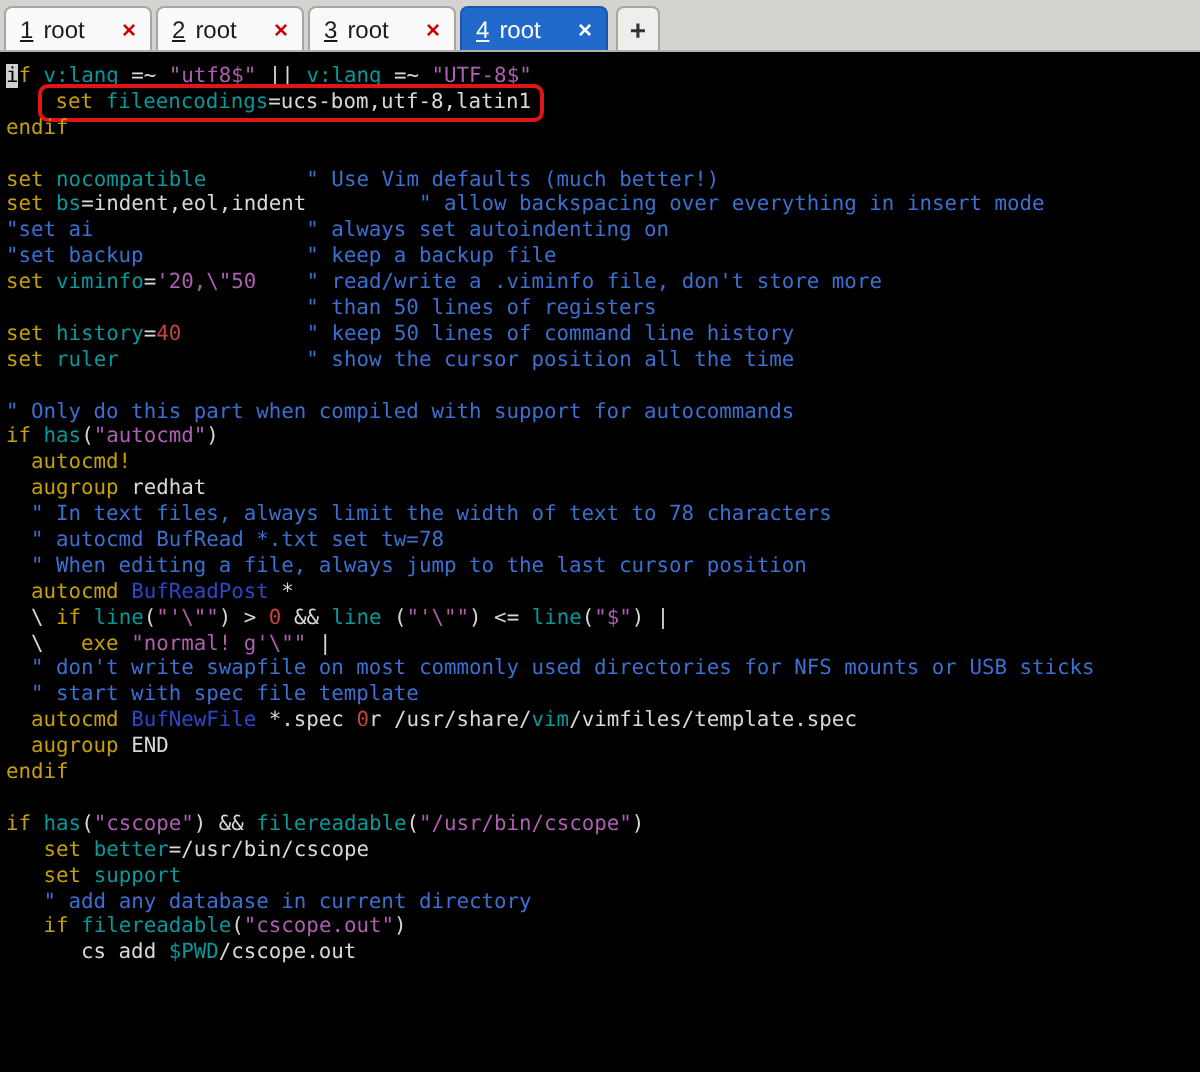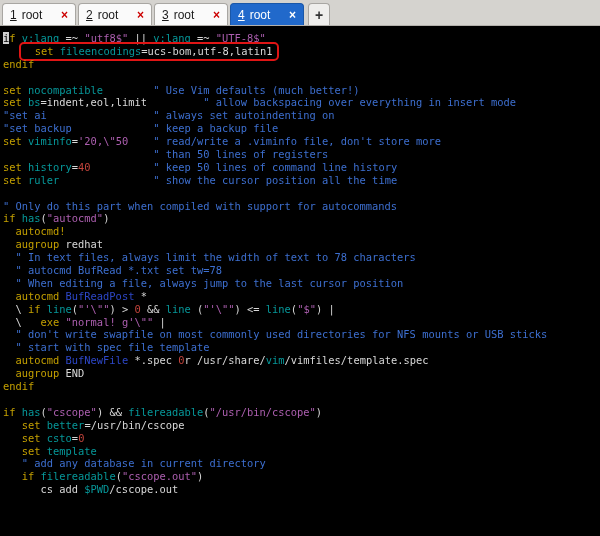--- a/index.html
+++ b/index.html
@@ -48,21 +48,21 @@
   .c-id  { color:var(--identifier); }
   .c-str { color:var(--string); }
   .c-com { color:var(--comment); }
   .c-num { color:var(--number); }
   .c-ev  { color:var(--auto-event); }
   .c-cur { background:var(--cursor-bg); color:var(--cursor-fg); }
 
   .ann-box {
     border:2px solid var(--annotation-red);
     border-radius:5px;
-    padding:1px 4px 2px 14px;
+    padding:1px 4px 2px 7px;
     margin:0 -4px 0 -3px;
   }
 </style>
 </head>
 <body>
 
 <div class="window">
   <div class="tabbar">
 
     <div class="tab">
@@ -87,21 +87,21 @@
       </div>
       <div class="newtab">+</div>
   </div>
   <div class="screen">
 
   <div class="row"><span class="c-cur">i</span><span class="c-kw">f</span><span class="c-t"> </span><span class="c-id">v:lang</span><span class="c-t"> =~ </span><span class="c-str">"utf8$"</span><span class="c-t"> || </span><span class="c-id">v:lang</span><span class="c-t"> =~ </span><span class="c-str">"UTF-8$"</span></div>
       <div class="row"><span class="c-t">   </span><span class="ann-box"><span class="c-kw">set</span><span class="c-t"> </span><span class="c-id">fileencodings</span><span class="c-t">=ucs-bom,utf-8,latin1</span></span></div>
       <div class="row"><span class="c-kw">endif</span></div>
       <div class="row">&nbsp;</div>
       <div class="row"><span class="c-kw">set</span><span class="c-t"> </span><span class="c-id">nocompatible</span><span class="c-t">        </span><span class="c-com">" Use Vim defaults (much better!)</span></div>
-      <div class="row"><span class="c-kw">set</span><span class="c-t"> </span><span class="c-id">bs</span><span class="c-t">=indent,eol,limit         </span><span class="c-com">" allow backspacing over everything in insert mode</span></div>
+      <div class="row"><span class="c-kw">set</span><span class="c-t"> </span><span class="c-id">bs</span><span class="c-t">=indent,eol,indent         </span><span class="c-com">" allow backspacing over everything in insert mode</span></div>
       <div class="row"><span class="c-com">"set ai                 " always set autoindenting on</span></div>
       <div class="row"><span class="c-com">"set backup             " keep a backup file</span></div>
       <div class="row"><span class="c-kw">set</span><span class="c-t"> </span><span class="c-id">viminfo</span><span class="c-t">=</span><span class="c-str">'20,\"50</span><span class="c-t">    </span><span class="c-com">" read/write a .viminfo file, don't store more</span></div>
       <div class="row"><span class="c-t">                        </span><span class="c-com">" than 50 lines of registers</span></div>
       <div class="row"><span class="c-kw">set</span><span class="c-t"> </span><span class="c-id">history</span><span class="c-t">=</span><span class="c-num">40</span><span class="c-t">          </span><span class="c-com">" keep 50 lines of command line history</span></div>
       <div class="row"><span class="c-kw">set</span><span class="c-t"> </span><span class="c-id">ruler</span><span class="c-t">               </span><span class="c-com">" show the cursor position all the time</span></div>
       <div class="row">&nbsp;</div>
       <div class="row"><span class="c-com">" Only do this part when compiled with support for autocommands</span></div>
       <div class="row"><span class="c-kw">if</span><span class="c-t"> </span><span class="c-id">has</span><span class="c-t">(</span><span class="c-str">"autocmd"</span><span class="c-t">)</span></div>
       <div class="row"><span class="c-t">  </span><span class="c-kw">autocmd!</span></div>
@@ -113,19 +113,18 @@
       <div class="row"><span class="c-t">  \ </span><span class="c-kw">if</span><span class="c-t"> </span><span class="c-id">line</span><span class="c-t">(</span><span class="c-str">"'\""</span><span class="c-t">) &gt; </span><span class="c-num">0</span><span class="c-t"> &amp;&amp; </span><span class="c-id">line</span><span class="c-t"> (</span><span class="c-str">"'\""</span><span class="c-t">) &lt;= </span><span class="c-id">line</span><span class="c-t">(</span><span class="c-str">"$"</span><span class="c-t">) |</span></div>
       <div class="row"><span class="c-t">  \   </span><span class="c-kw">exe</span><span class="c-t"> </span><span class="c-str">"normal! g'\""</span><span class="c-t"> |</span></div>
       <div class="row"><span class="c-t">  </span><span class="c-com">" don't write swapfile on most commonly used directories for NFS mounts or USB sticks</span></div>
       <div class="row"><span class="c-t">  </span><span class="c-com">" start with spec file template</span></div>
       <div class="row"><span class="c-t">  </span><span class="c-kw">autocmd</span><span class="c-t"> </span><span class="c-ev">BufNewFile</span><span class="c-t"> *.spec </span><span class="c-num">0</span><span class="c-t">r /usr/share/</span><span class="c-id">vim</span><span class="c-t">/vimfiles/template.spec</span></div>
       <div class="row"><span class="c-t">  </span><span class="c-kw">augroup</span><span class="c-t"> END</span></div>
       <div class="row"><span class="c-kw">endif</span></div>
       <div class="row">&nbsp;</div>
       <div class="row"><span class="c-kw">if</span><span class="c-t"> </span><span class="c-id">has</span><span class="c-t">(</span><span class="c-str">"cscope"</span><span class="c-t">) &amp;&amp; </span><span class="c-id">filereadable</span><span class="c-t">(</span><span class="c-str">"/usr/bin/cscope"</span><span class="c-t">)</span></div>
       <div class="row"><span class="c-t">   </span><span class="c-kw">set</span><span class="c-t"> </span><span class="c-id">better</span><span class="c-t">=/usr/bin/cscope</span></div>
-      <div class="row"><span class="c-t">   </span><span class="c-kw">set</span><span class="c-t"> </span><span class="c-id">csto</span><span class="c-t">=</span><span class="c-num">0</span></div>
-      <div class="row"><span class="c-t">   </span><span class="c-kw">set</span><span class="c-t"> </span><span class="c-id">template</span></div>
+      <div class="row"><span class="c-t">   </span><span class="c-kw">set</span><span class="c-t"> </span><span class="c-id">support</span></div>
       <div class="row"><span class="c-t">   </span><span class="c-com">" add any database in current directory</span></div>
       <div class="row"><span class="c-t">   </span><span class="c-kw">if</span><span class="c-t"> </span><span class="c-id">filereadable</span><span class="c-t">(</span><span class="c-str">"cscope.out"</span><span class="c-t">)</span></div>
       <div class="row"><span class="c-t">      cs add </span><span class="c-id">$PWD</span><span class="c-t">/cscope.out</span></div>
     </div>
 </div>
 
 </body></html>

